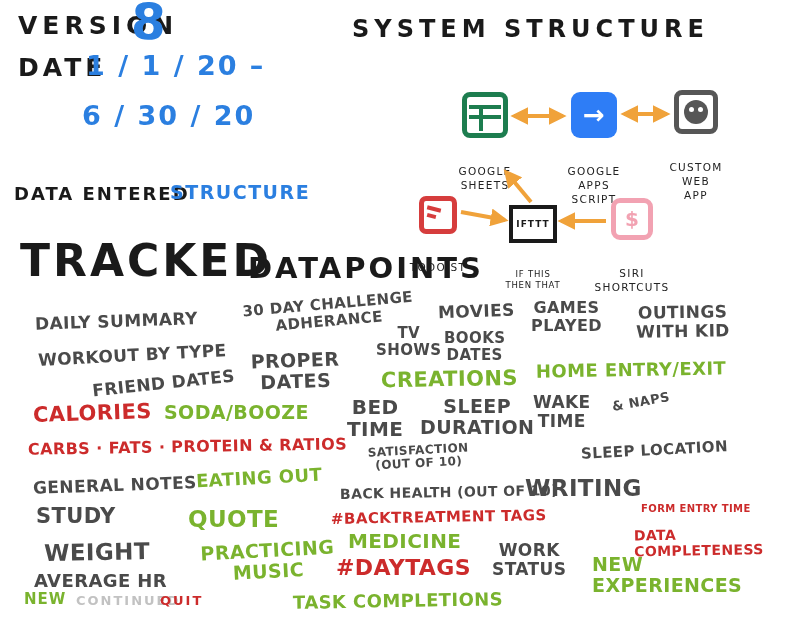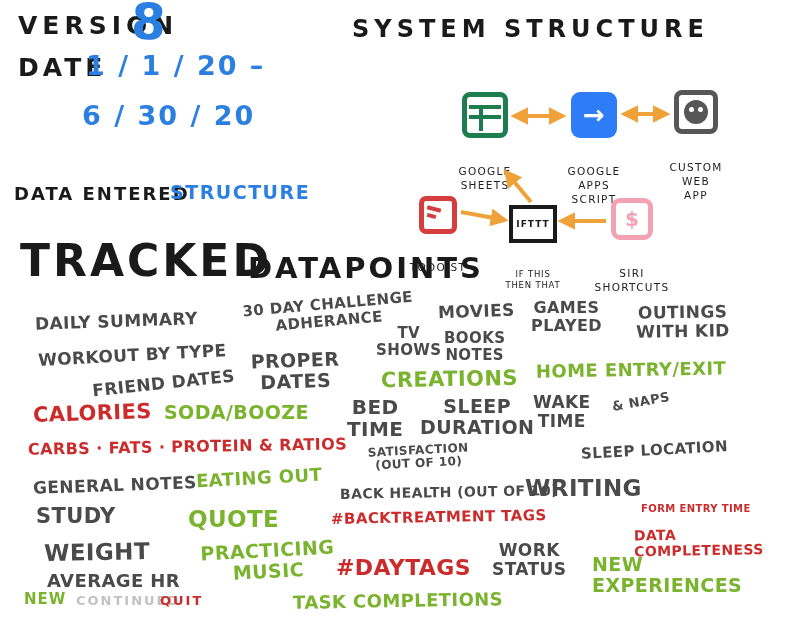--- a/index.html
+++ b/index.html
@@ -124,39 +124,40 @@
   <div class="ti" style="left:38px;top:346px;font-size:17px;transform:rotate(-3deg);">WORKOUT BY TYPE</div>
   <div class="ti" style="left:92px;top:374px;font-size:17px;transform:rotate(-6deg);">FRIEND DATES</div>
   <div class="ti c-quit" style="left:33px;top:402px;font-size:21px;transform:rotate(-2deg);">CALORIES</div>
   <div class="ti c-new" style="left:164px;top:402px;font-size:19px;">SODA/BOOZE</div>
   <div class="ti c-quit" style="left:28px;top:438px;font-size:16px;transform:rotate(-1deg);">CARBS · FATS · PROTEIN &amp; RATIOS</div>
   <div class="ti" style="left:33px;top:476px;font-size:17px;transform:rotate(-2deg);">GENERAL NOTES</div>
   <div class="ti c-new" style="left:196px;top:468px;font-size:18px;transform:rotate(-3deg);">EATING OUT</div>
   <div class="ti" style="left:36px;top:505px;font-size:21px;">STUDY</div>
   <div class="ti c-new" style="left:188px;top:507px;font-size:23px;">QUOTE</div>
   <div class="ti" style="left:44px;top:540px;font-size:23px;transform:rotate(-1deg);">WEIGHT</div>
-  <div class="ti" style="left:34px;top:571px;font-size:18px;margin-left:13px;">AVERAGE HR</div>
+  <div class="ti" style="left:34px;top:571px;font-size:18px;">AVERAGE HR</div>
   <div class="ti center" style="left:243px;top:296px;font-size:15px;transform:rotate(-5deg);">30 DAY CHALLENGE
 ADHERANCE</div>
   <div class="ti center" style="left:251px;top:350px;font-size:19px;transform:rotate(-2deg);">PROPER
 DATES</div>
   <div class="ti center" style="left:376px;top:325px;font-size:15px;">TV
 SHOWS</div>
   <div class="ti" style="left:438px;top:302px;font-size:17px;transform:rotate(-2deg);">MOVIES</div>
   <div class="ti center" style="left:444px;top:330px;font-size:15px;">BOOKS
-NOTES</div>
+DATES</div>
   <div class="ti c-new" style="left:381px;top:368px;font-size:21px;transform:rotate(-1deg);">CREATIONS</div>
   <div class="ti center" style="left:347px;top:396px;font-size:20px;">BED
 TIME</div>
   <div class="ti center" style="left:420px;top:396px;font-size:19px;">SLEEP
 DURATION</div>
   <div class="ti center" style="left:368px;top:444px;font-size:12px;transform:rotate(-3deg);">SATISFACTION
 (OUT OF 10)</div>
   <div class="ti" style="left:340px;top:485px;font-size:14px;transform:rotate(-1deg);">BACK HEALTH (OUT OF 10)</div>
   <div class="ti c-quit" style="left:331px;top:509px;font-size:15px;transform:rotate(-1deg);">#BACKTREATMENT TAGS</div>
+  <div class="ti c-new" style="left:348px;top:530px;font-size:20px;">MEDICINE</div>
   <div class="ti c-quit" style="left:336px;top:556px;font-size:22px;">#DAYTAGS</div>
   <div class="ti c-new center" style="left:201px;top:540px;font-size:19px;transform:rotate(-3deg);">PRACTICING
 MUSIC</div>
   <div class="ti c-new" style="left:293px;top:591px;font-size:18px;transform:rotate(-1deg);">TASK COMPLETIONS</div>
   <div class="ti center" style="left:531px;top:299px;font-size:16px;">GAMES
 PLAYED</div>
   <div class="ti center" style="left:636px;top:303px;font-size:17px;transform:rotate(-1deg);">OUTINGS
 WITH KID</div>
   <div class="ti c-new" style="left:536px;top:360px;font-size:18px;transform:rotate(-1deg);">HOME ENTRY/EXIT</div>
   <div class="ti center" style="left:533px;top:393px;font-size:17px;">WAKE

